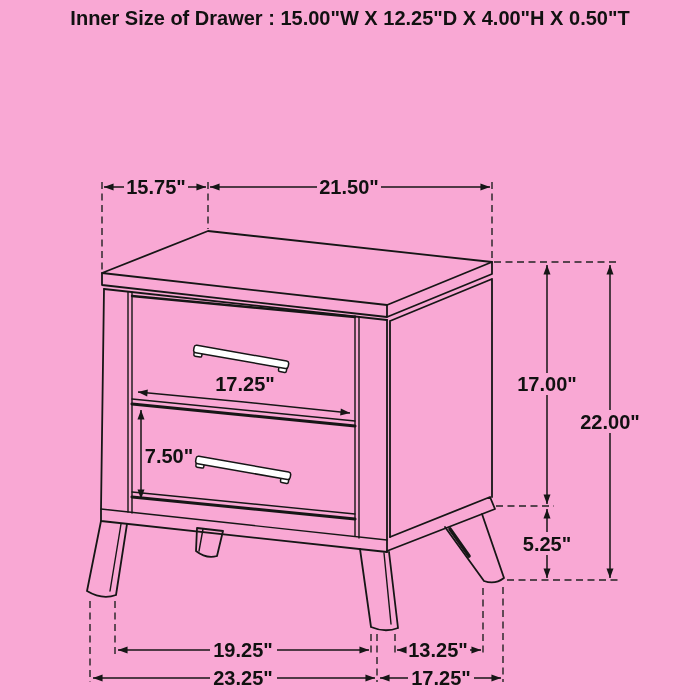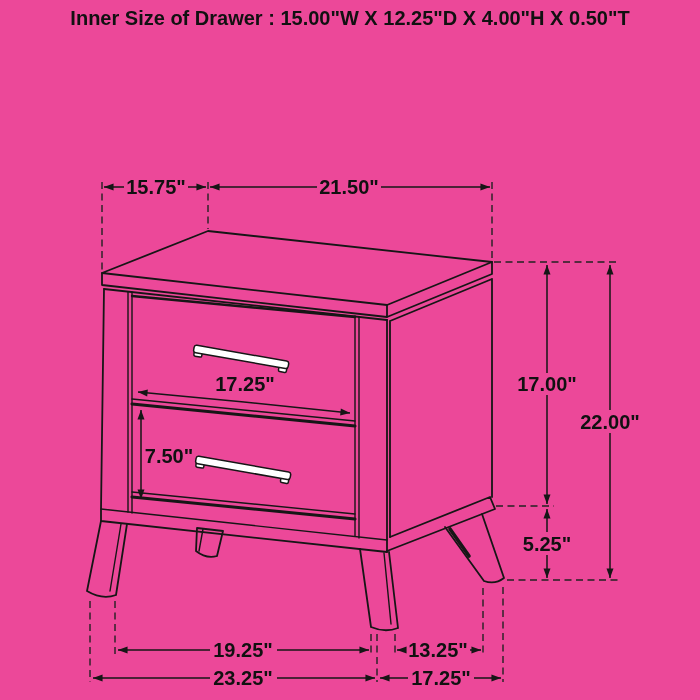--- a/index.html
+++ b/index.html
@@ -1,16 +1,16 @@
 <!DOCTYPE html>
 <html><head>
 <meta charset="utf-8">
 <style>
   html,body{margin:0;padding:0;background:#ffffff;}
-  .stage{position:relative;width:700px;height:700px;background:#ec4899;overflow:hidden;
+  .stage{position:relative;width:700px;height:700px;background:#f9a8d4;overflow:hidden;
          font-family:"Liberation Sans",sans-serif;}
   .title{position:absolute;top:7px;left:0;width:700px;text-align:center;
          font-size:20px;font-weight:bold;color:#111;letter-spacing:0;}
   svg{position:absolute;top:0;left:0;}
   .solid{stroke:#161616;fill:none;stroke-width:1.8;stroke-linecap:round;stroke-linejoin:round;}
   .thin{stroke-width:1.4;}
   .thick{stroke-width:3;}
   .chamfer{stroke-width:3.6;}
   .dashed{stroke:#222;fill:none;stroke-width:1.4;stroke-dasharray:7 4.5;}
   .dim{stroke:#161616;fill:none;stroke-width:1.5;}

